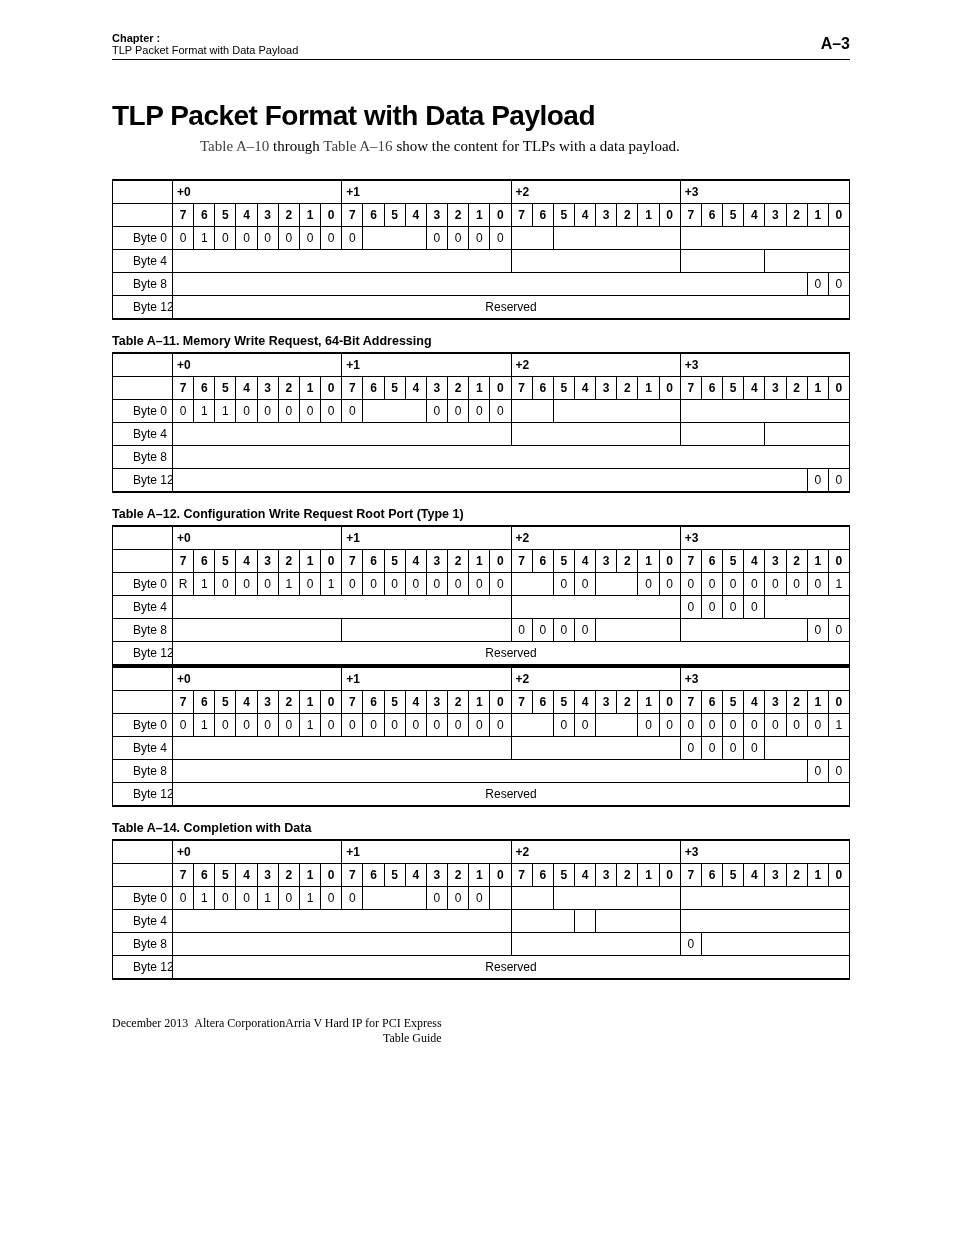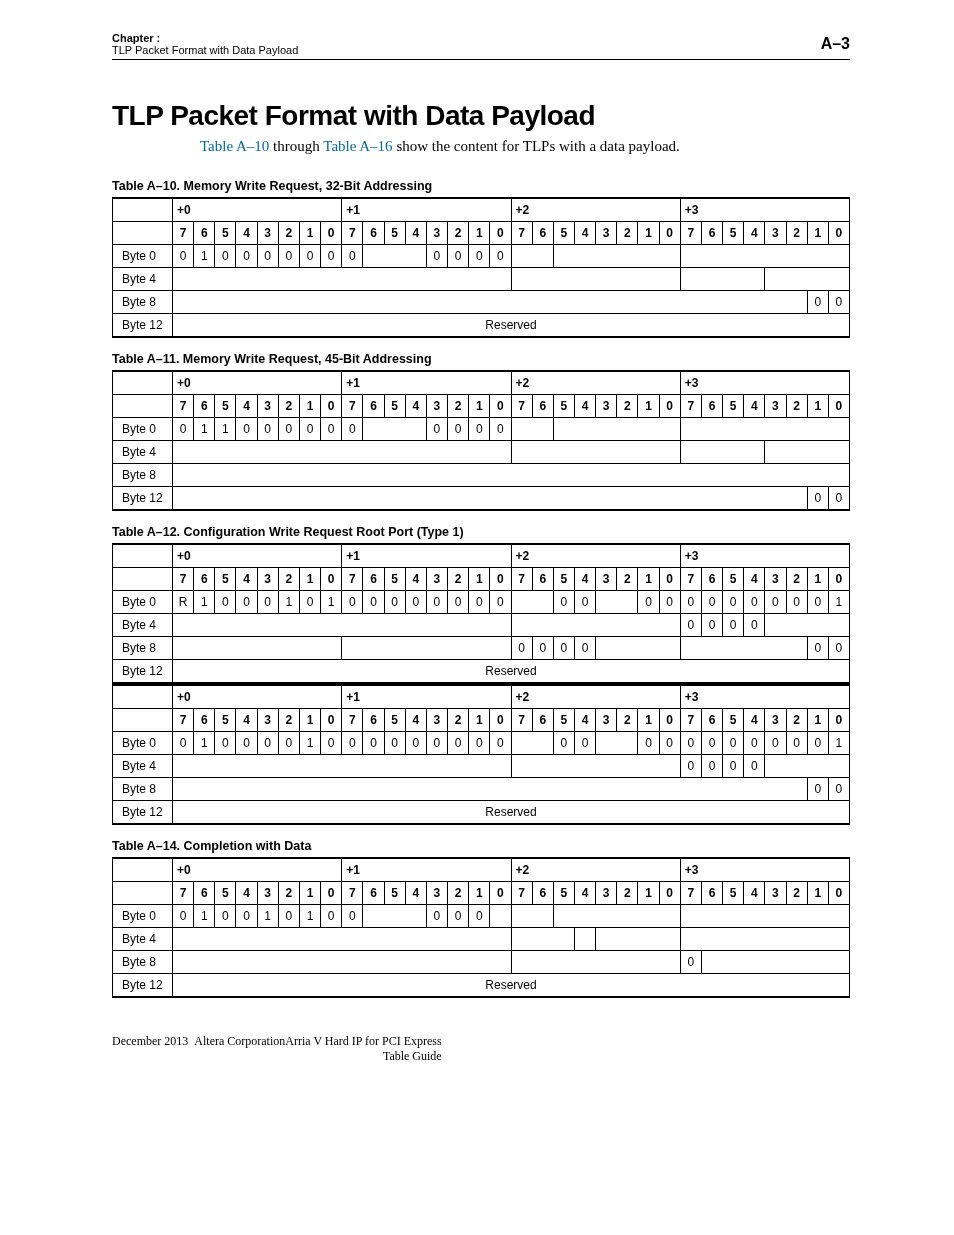--- a/index.html
+++ b/index.html
@@ -39,21 +39,21 @@
     font-family: Arial, Helvetica, sans-serif;
     font-weight: 900;
     font-size: 28px;
     letter-spacing: -0.5px;
     margin: 0 0 6px 0;
   }
   .intro {
     font-size: 15px;
     margin: 0 0 24px 88px;
   }
-  .intro .xref { color: #0369a1; }
+  .intro .xref { color: #404040; }
   .tcaption {
     font-family: Arial, Helvetica, sans-serif;
     font-weight: bold;
     font-size: 12.5px;
     margin: 14px 0 4px 0;
   }
   table.tlp {
     border-collapse: collapse;
     width: 100%;
     table-layout: fixed;
@@ -64,21 +64,21 @@
   }
   table.tlp th, table.tlp td {
     border: 1px solid #000;
     padding: 2px 2px;
     text-align: center;
     height: 18px;
     overflow: hidden;
   }
   table.tlp .rowhdr {
     text-align: left;
-    padding-left: 9px;
+    padding-left: 20px;
     white-space: nowrap;
   }
   table.tlp col.label { width: 60px; }
   table.tlp th.grp { text-align: left; padding-left: 4px; }
 
   .ftr {
     display: flex;
     align-items: flex-start;
     margin-top: 36px;
     font-size: 12px;
@@ -96,21 +96,20 @@
     <div class="sub">TLP Packet Format with Data Payload</div>
   </div>
   <div class="hdr-right">A–3</div>
 </div>
 
 <h1 class="title">TLP Packet Format with Data Payload</h1>
 <p class="intro">
   <span class="xref">Table A–10</span><span> through </span><span class="xref">Table A–16</span><span> show the content for TLPs with a data payload.</span>
 </p>
 
-<div class="tcaption">Table A–10.  Memory Write Request, 32-Bit Addressing</div>
 <table class="tlp">
   <colgroup>
         <col class="label">
         <col span="32">
       </colgroup>
   <tbody>
         <tr>
     <th class="rowhdr"></th>
     <th class="grp" colspan="8">+0</th>
     <th class="grp" colspan="8">+1</th>
@@ -185,21 +184,21 @@
           <td>0</td>
           <td>0</td>
   </tr>
   <tr>
     <td class="rowhdr">Byte 12</td>
     <td colspan="32">Reserved</td>
   </tr>
 </tbody>
     </table>
 
-<div class="tcaption">Table A–11.  Memory Write Request, 45-Bit Addressing</div>
+<div class="tcaption">Table A–11.  Memory Write Request, 64-Bit Addressing</div>
 <table class="tlp">
   <colgroup>
         <col class="label">
         <col span="32">
       </colgroup>
   <tbody>
         <tr>
     <th class="rowhdr"></th>
     <th class="grp" colspan="8">+0</th>
           <th class="grp" colspan="8">+1</th>

